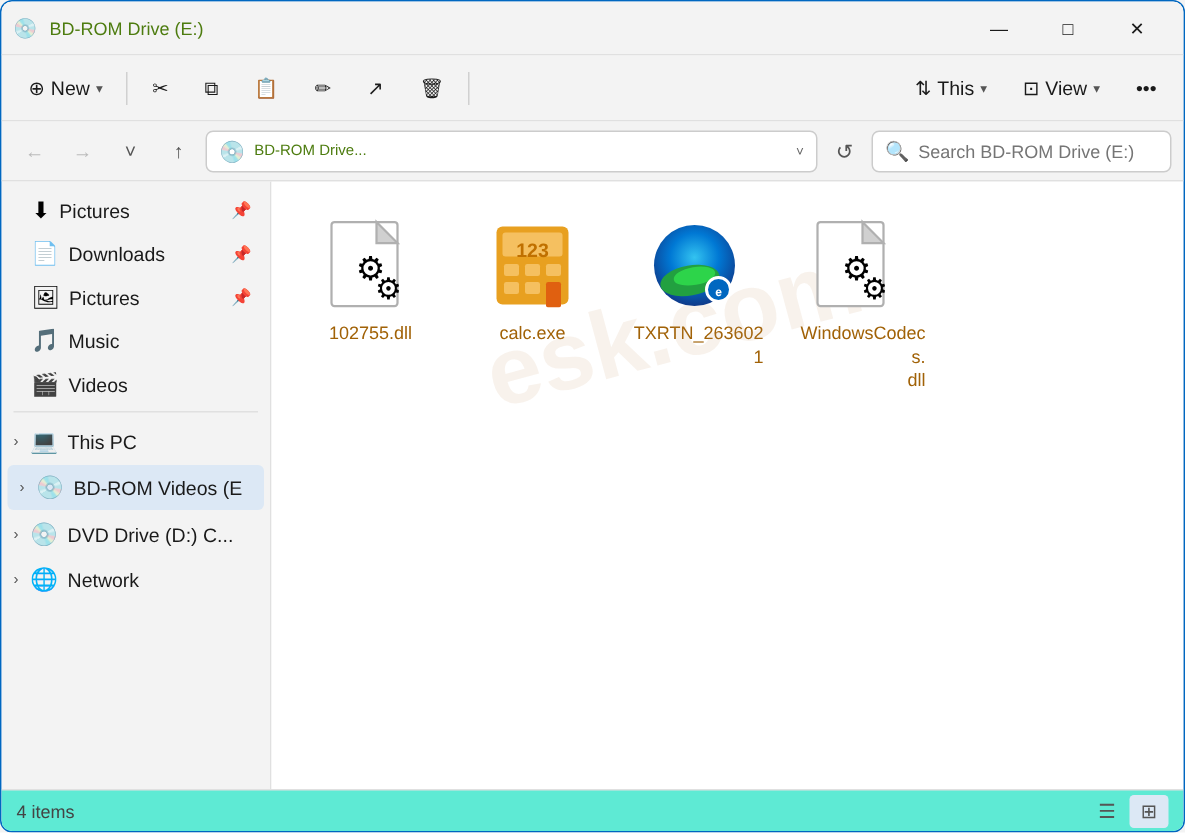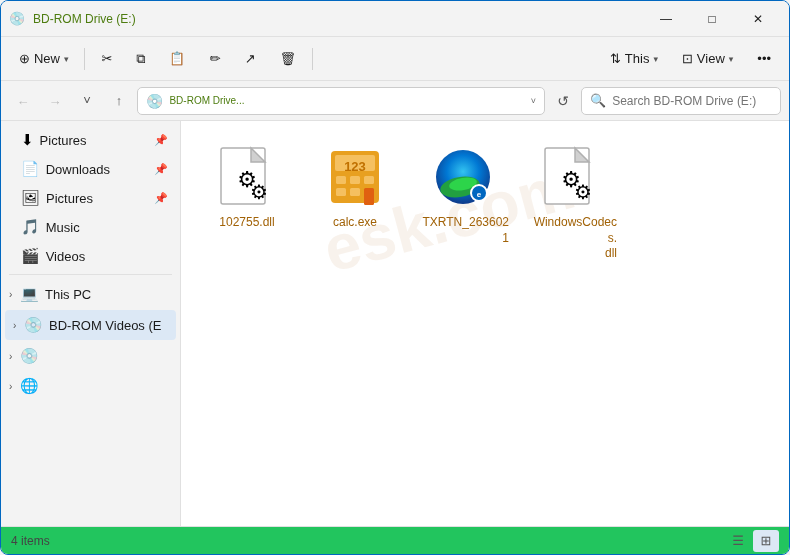--- a/index.html
+++ b/index.html
@@ -256,21 +256,21 @@
       font-size: 12px;
       text-align: right;
       color: #a16207;
       word-break: break-all;
       line-height: 1.3;
     }
 
     
     .statusbar {
       height: 28px;
-      background: #22c55e;
+      background: #5eead4;
       border-top: 1px solid #e0e0e0;
       display: flex;
       align-items: center;
       padding: 0 10px;
       justify-content: space-between;
       flex-shrink: 0;
     }
     .status-text { font-size: 12px; color: #444; }
     .view-toggle { display: flex; gap: 2px; }
     .view-btn {
@@ -407,24 +407,26 @@
         <span class="sidebar-label">This PC</span>
       </div>
       <div class="sidebar-section active" style="background:#dce8f5; border-radius:4px; margin:1px 4px;">
         <span class="sidebar-chevron">›</span>
         <span class="sidebar-icon">💿</span>
         <span class="sidebar-label">BD-ROM Videos (E</span>
       </div>
       <div class="sidebar-section">
         <span class="sidebar-chevron">›</span>
         <span class="sidebar-icon">💿</span>
+        <span class="sidebar-label">DVD Drive (D:) C...</span>
       </div>
       <div class="sidebar-section">
         <span class="sidebar-chevron">›</span>
         <span class="sidebar-icon">🌐</span>
+        <span class="sidebar-label">Network</span>
       </div>
     </div>
 
     <div class="file-area" style="position:relative;">
 
       <div class="watermark" style="top:60px;left:140px;">esk.com</div>
 
       <div class="file-item">
         <div class="file-icon-wrapper">
           <svg width="56" height="62" viewBox="0 0 56 62">

